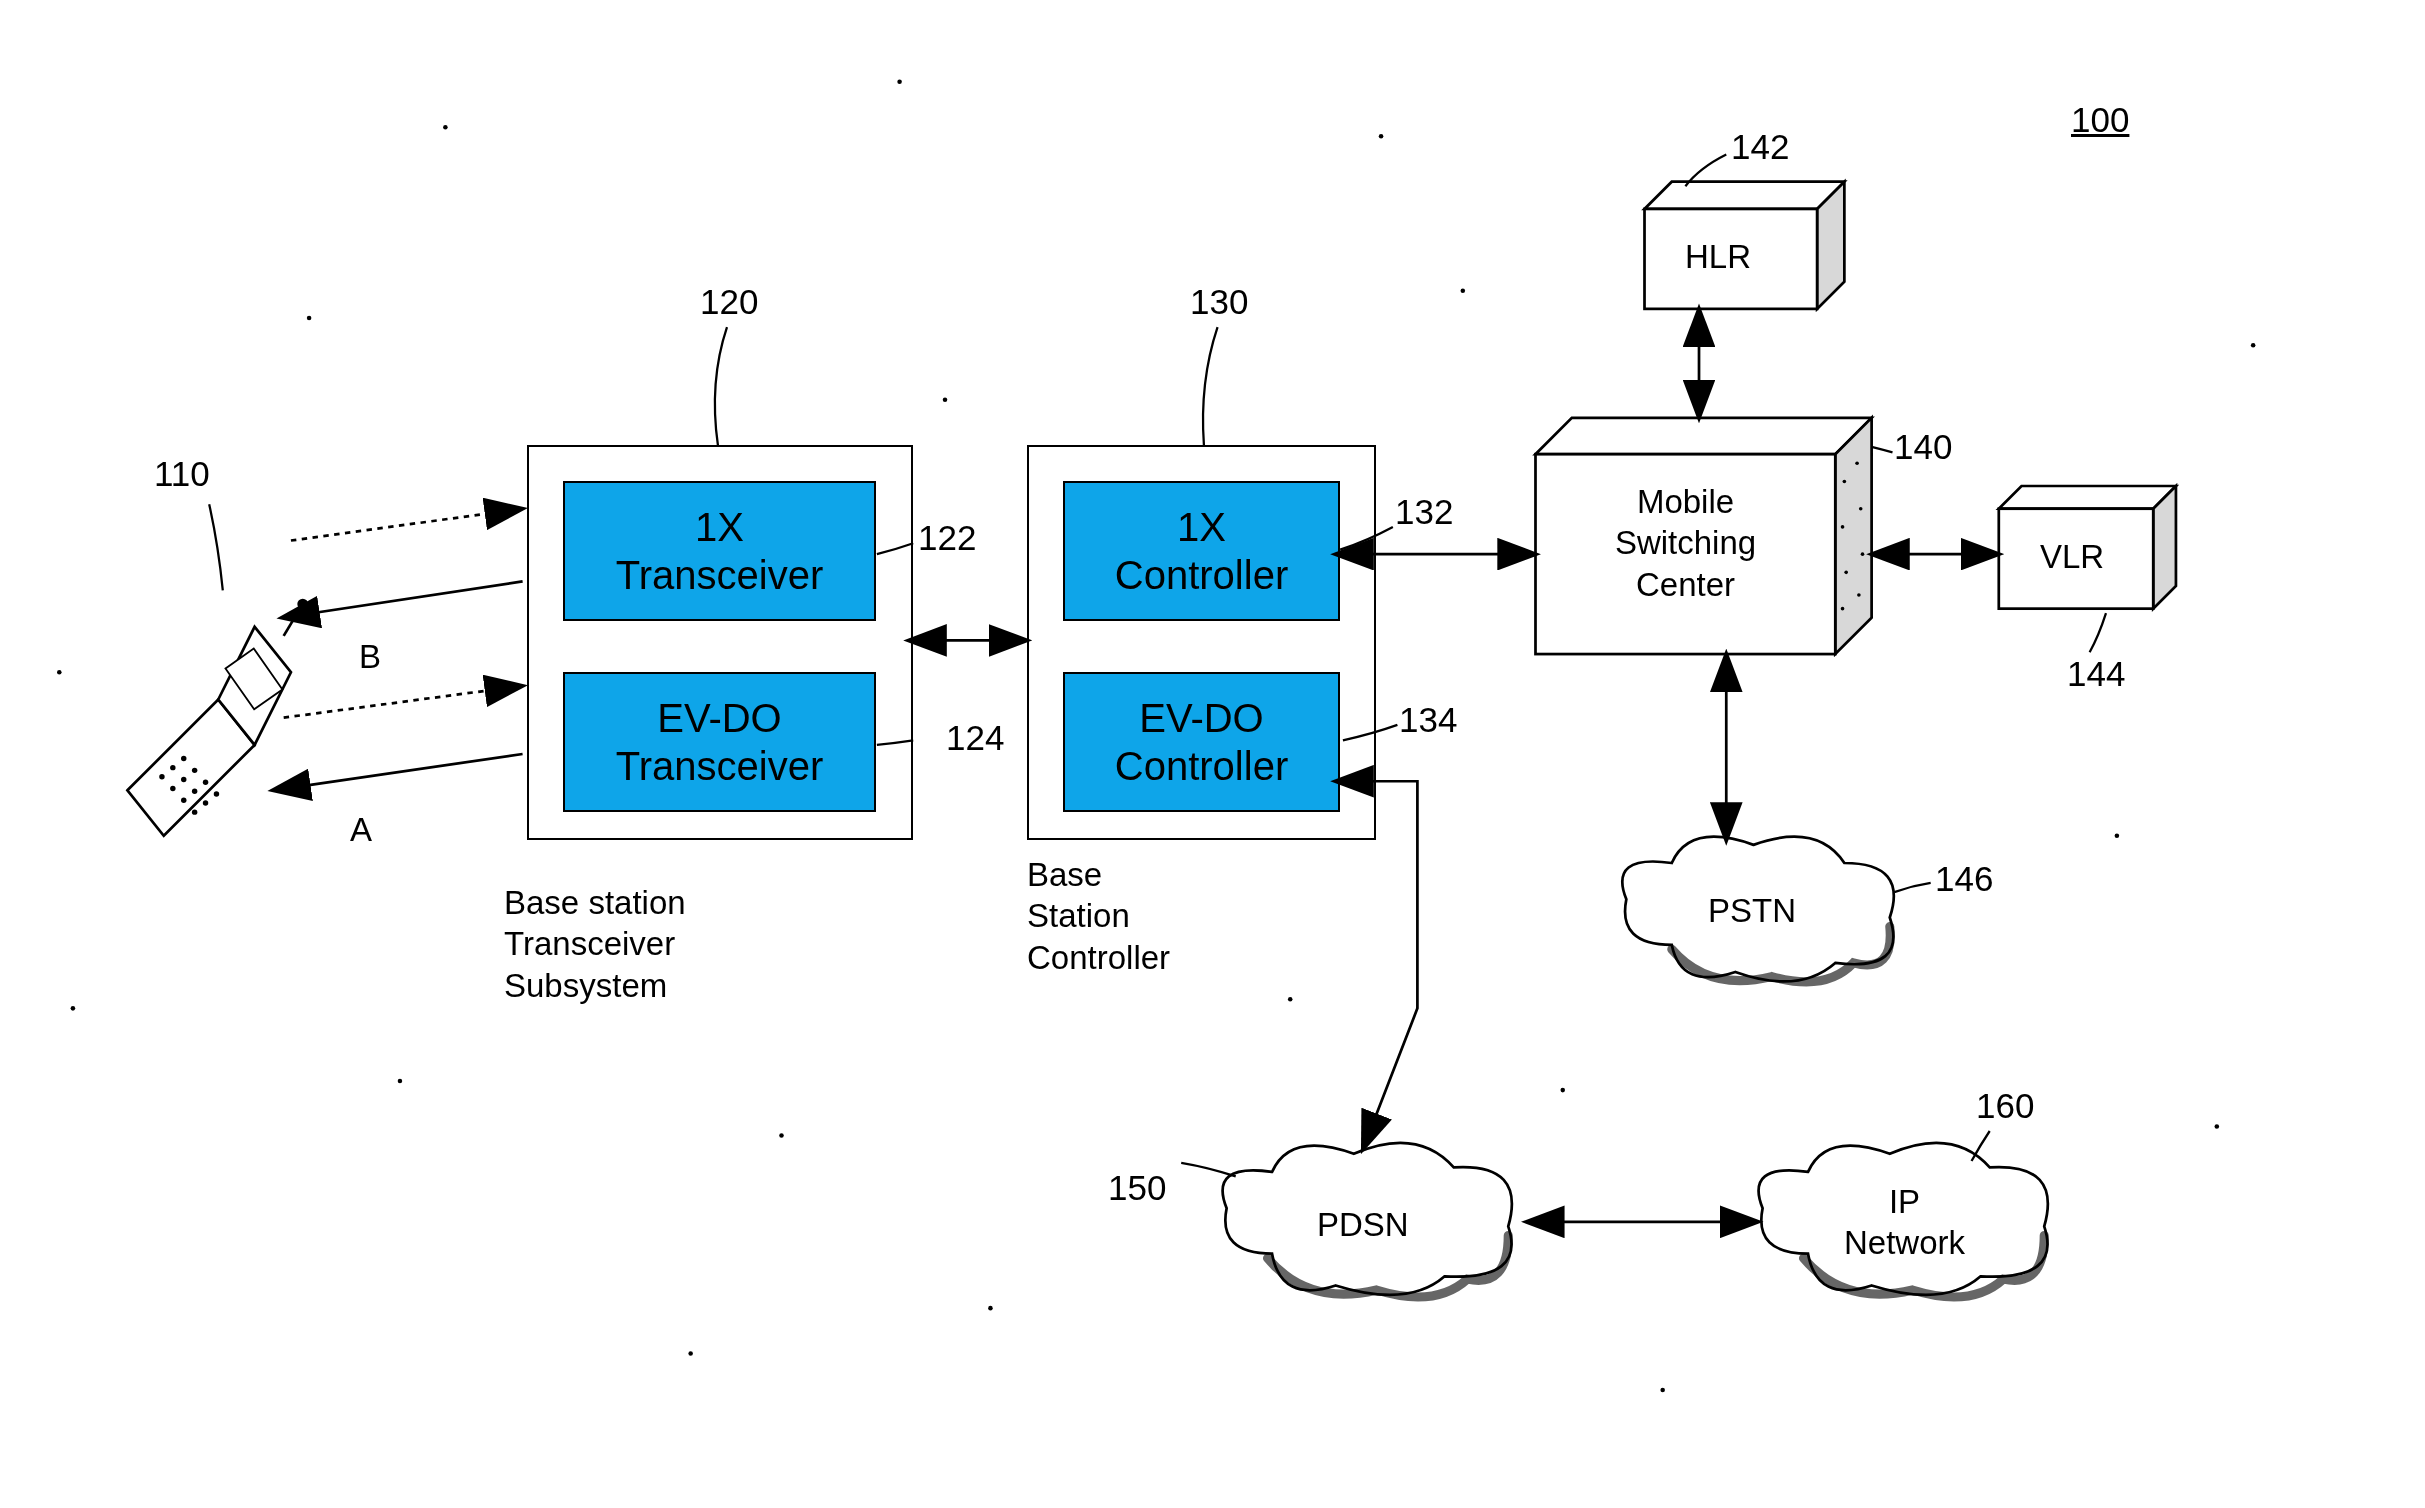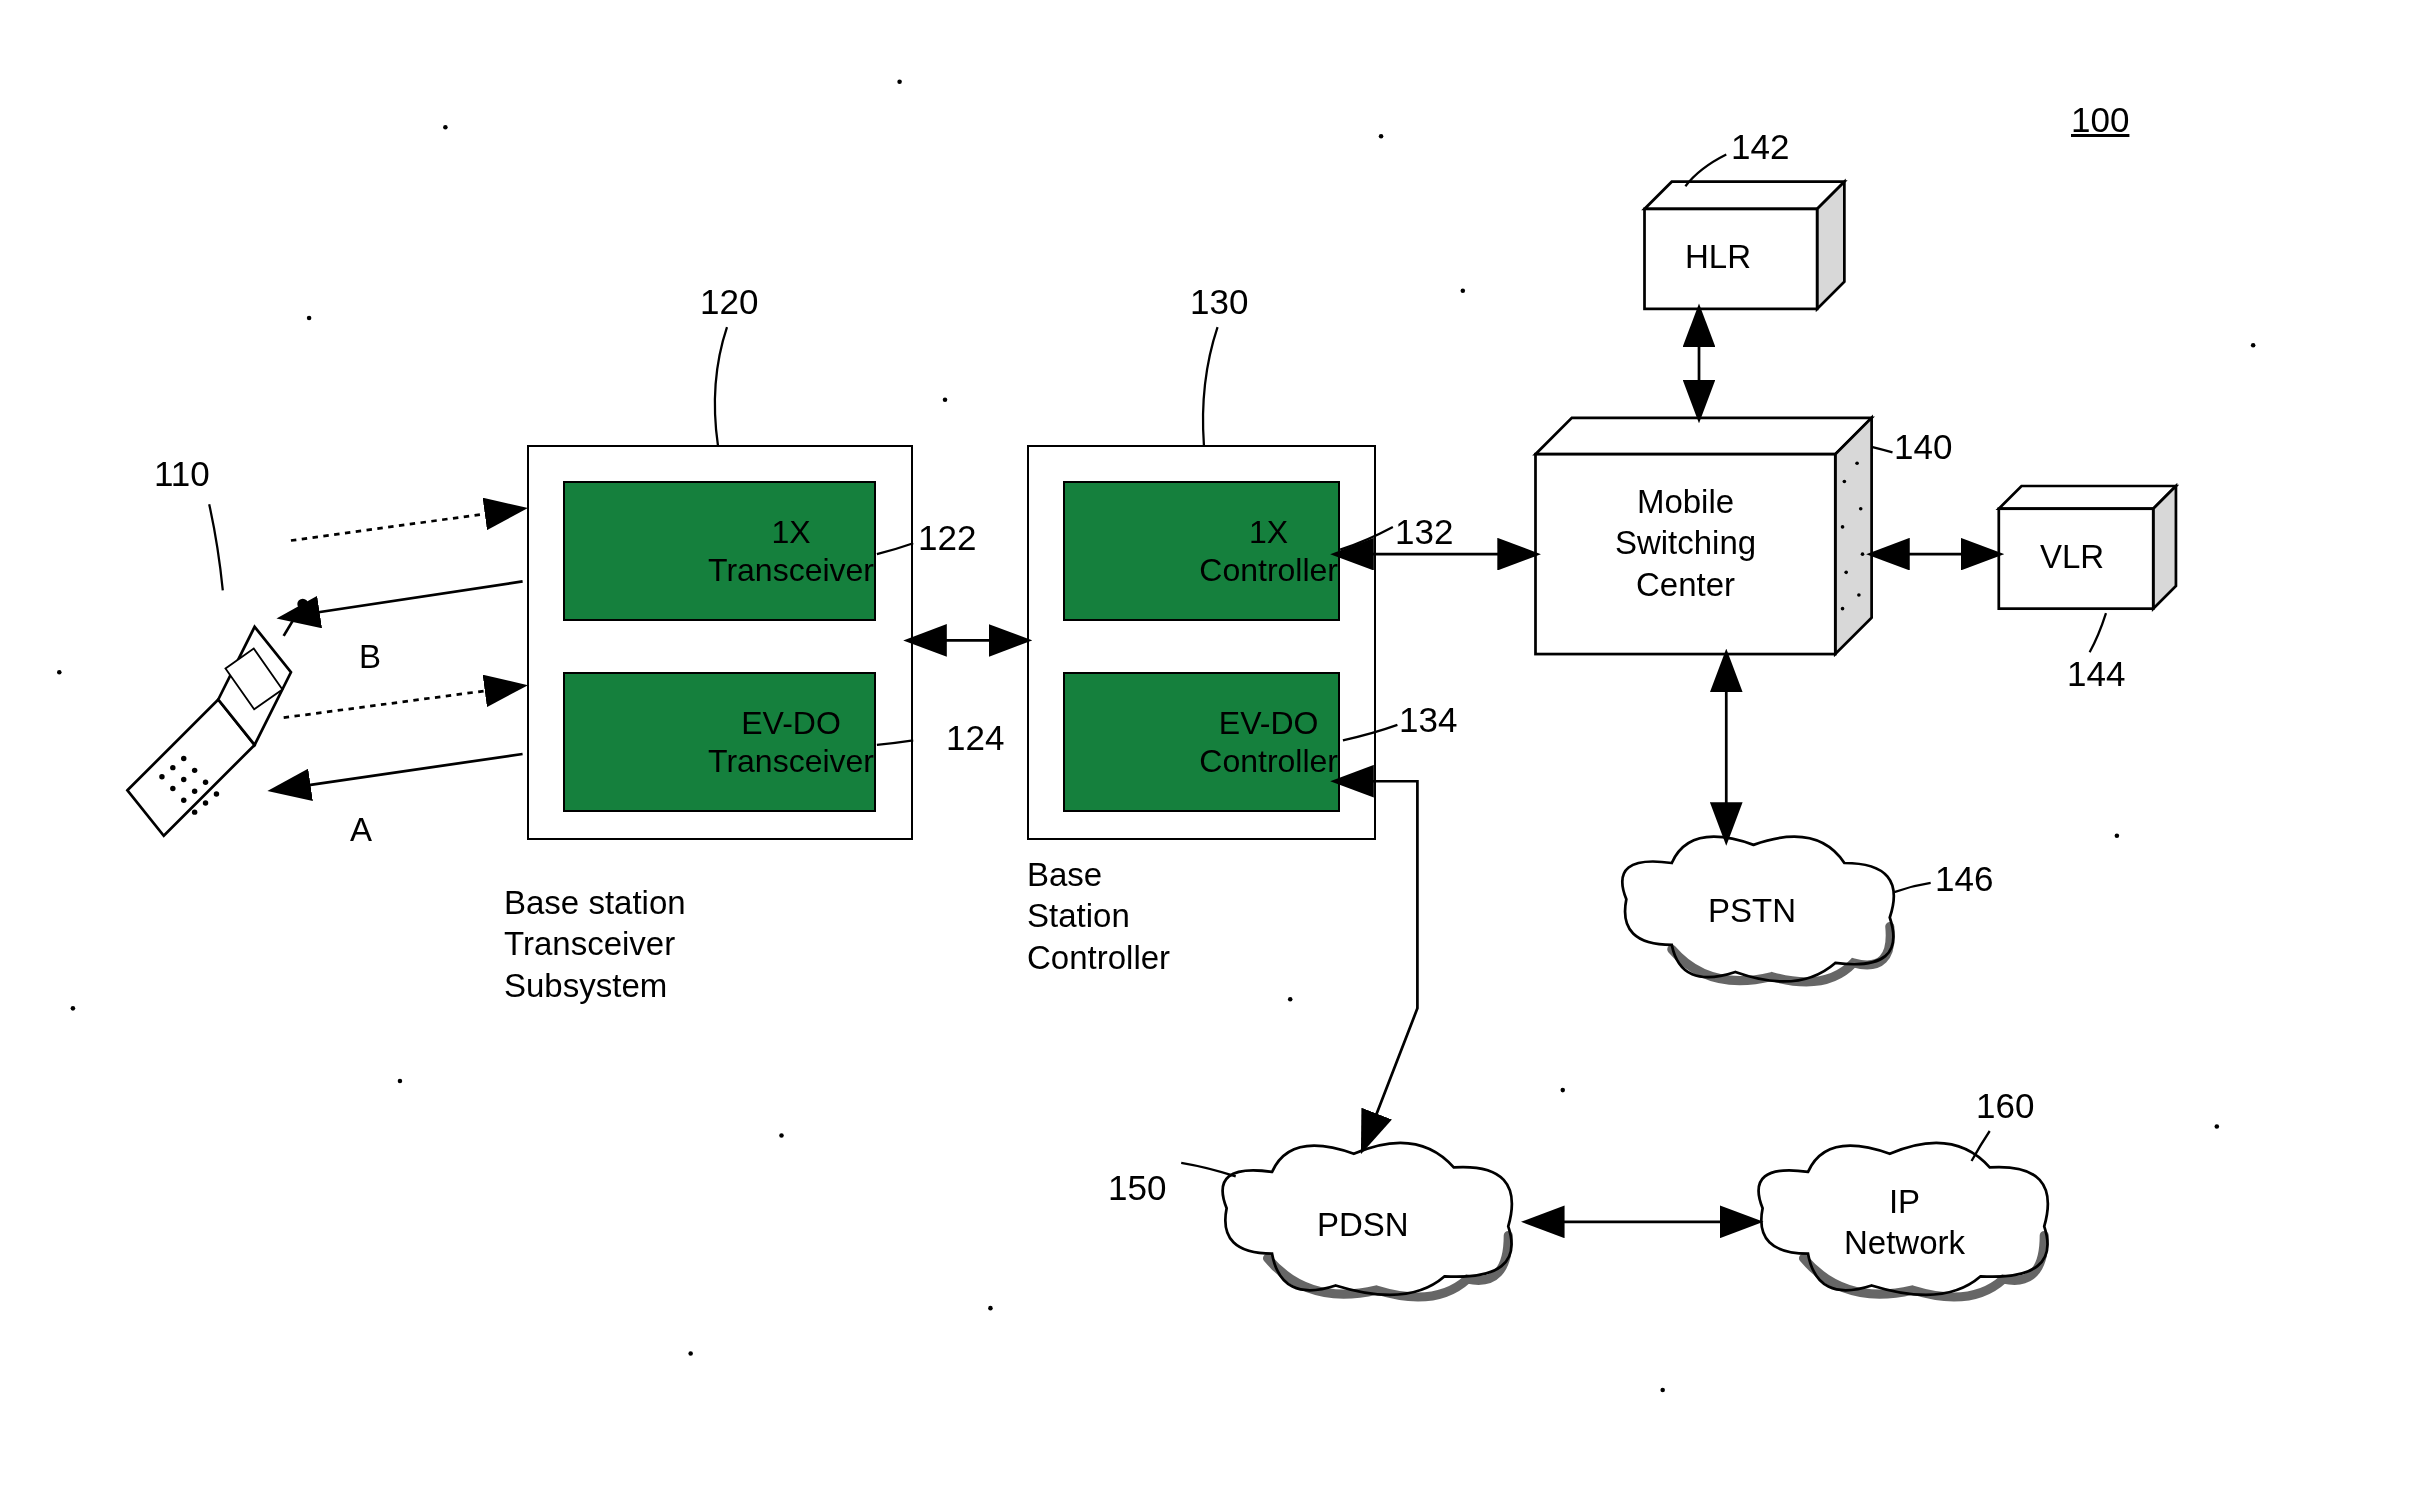--- a/index.html
+++ b/index.html
@@ -9,26 +9,26 @@
     background: white;
   }
   .canvas {
     position: relative;
     width: 2426px;
     height: 1440px;
   }
   .box {
     position: absolute;
     border: 2.7px solid black;
-    background: #15803d;
+    background: #0ea5e9;
     display: flex;
     align-items: center;
-    justify-content: flex-end;
+    justify-content: center;
     text-align: center;
-    font-size: 32px;
+    font-size: 40px;
     line-height: 1.2;
   }
   .outer-box {
     position: absolute;
     border: 2.7px solid black;
     background: white;
   }
   .label {
     position: absolute;
     font-size: 33px;
@@ -124,21 +124,21 @@
       <span style="white-space:pre;">EV-DO
 Controller</span>
     </div>
 <div class="label" style="left:1027px; top:854px; white-space:pre;">Base
 Station
 Controller</div>
 <div class="refnum" style="left:1190px; top:282px;">130</div>
 <svg class="overlay" viewBox="0 0 2670 1660" width="2426" height="1508">
       <path d="M 1340 360 Q 1320 420 1325 490" stroke="black" stroke-width="2.5" fill="none"></path>
     </svg>
-<div class="refnum" style="left:1395px; top:512px;text-align:center;">132</div>
+<div class="refnum" style="left:1395px; top:492px;text-align:center;">132</div>
 <svg class="overlay" viewBox="0 0 2670 1660" width="2426" height="1508">
       <path d="M 1533 580 Q 1505 595 1475 605" stroke="black" stroke-width="2.5" fill="none"></path>
     </svg>
 <div class="refnum" style="left:1399px; top:700px;">134</div>
 <svg class="overlay" viewBox="0 0 2670 1660" width="2426" height="1508">
       <path d="M 1538 798 Q 1510 808 1478 815" stroke="black" stroke-width="2.5" fill="none"></path>
     </svg>
 
 <svg class="overlay" viewBox="0 0 2670 1660" width="2426" height="1508">
   <g>

